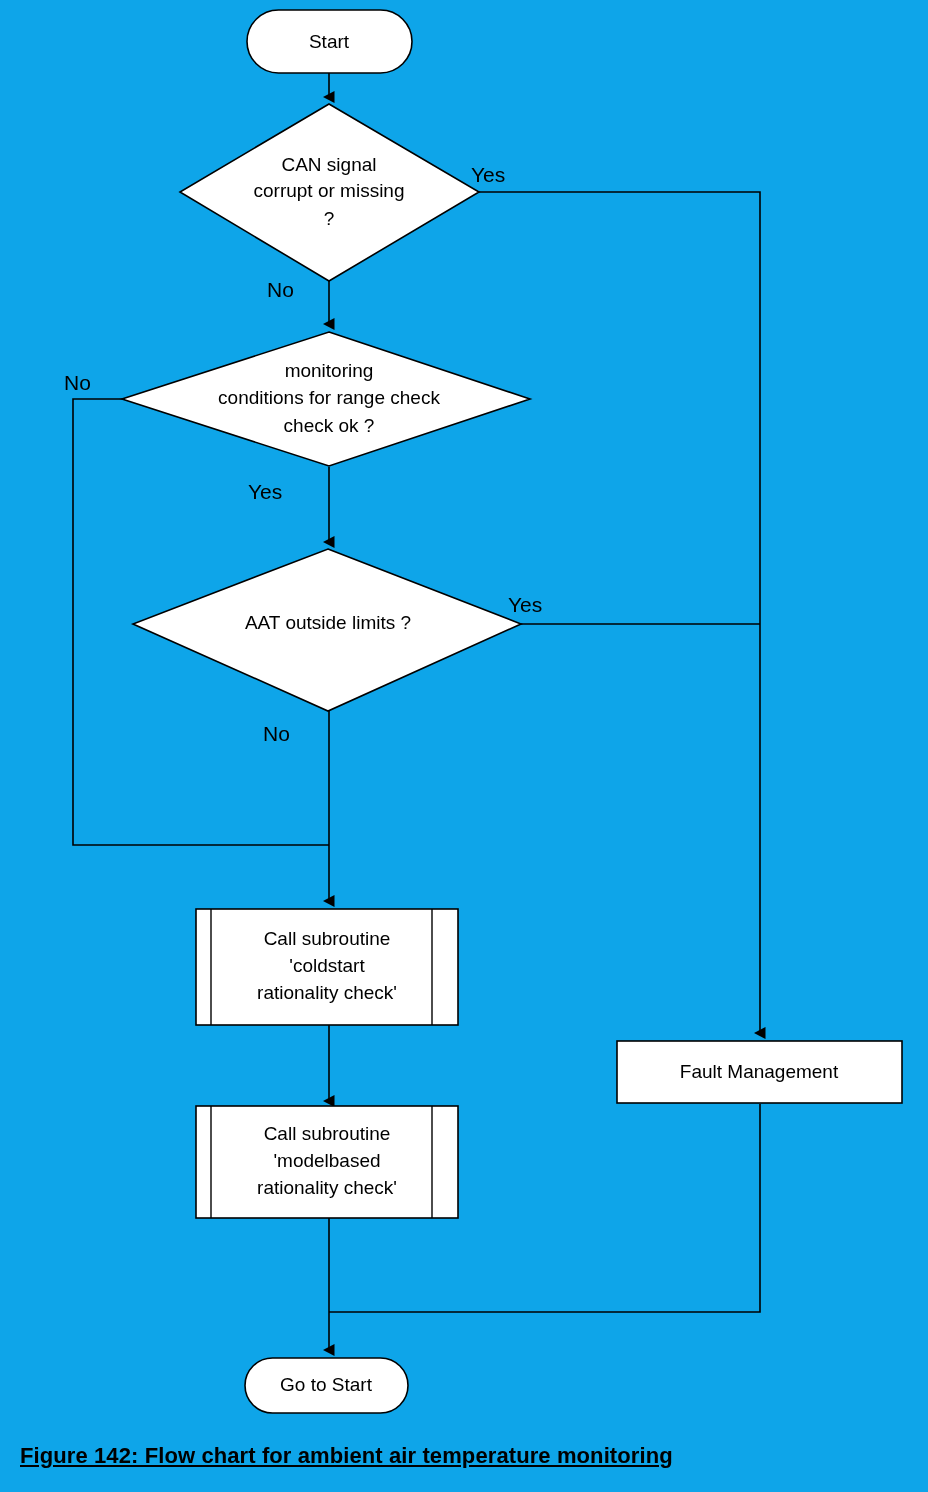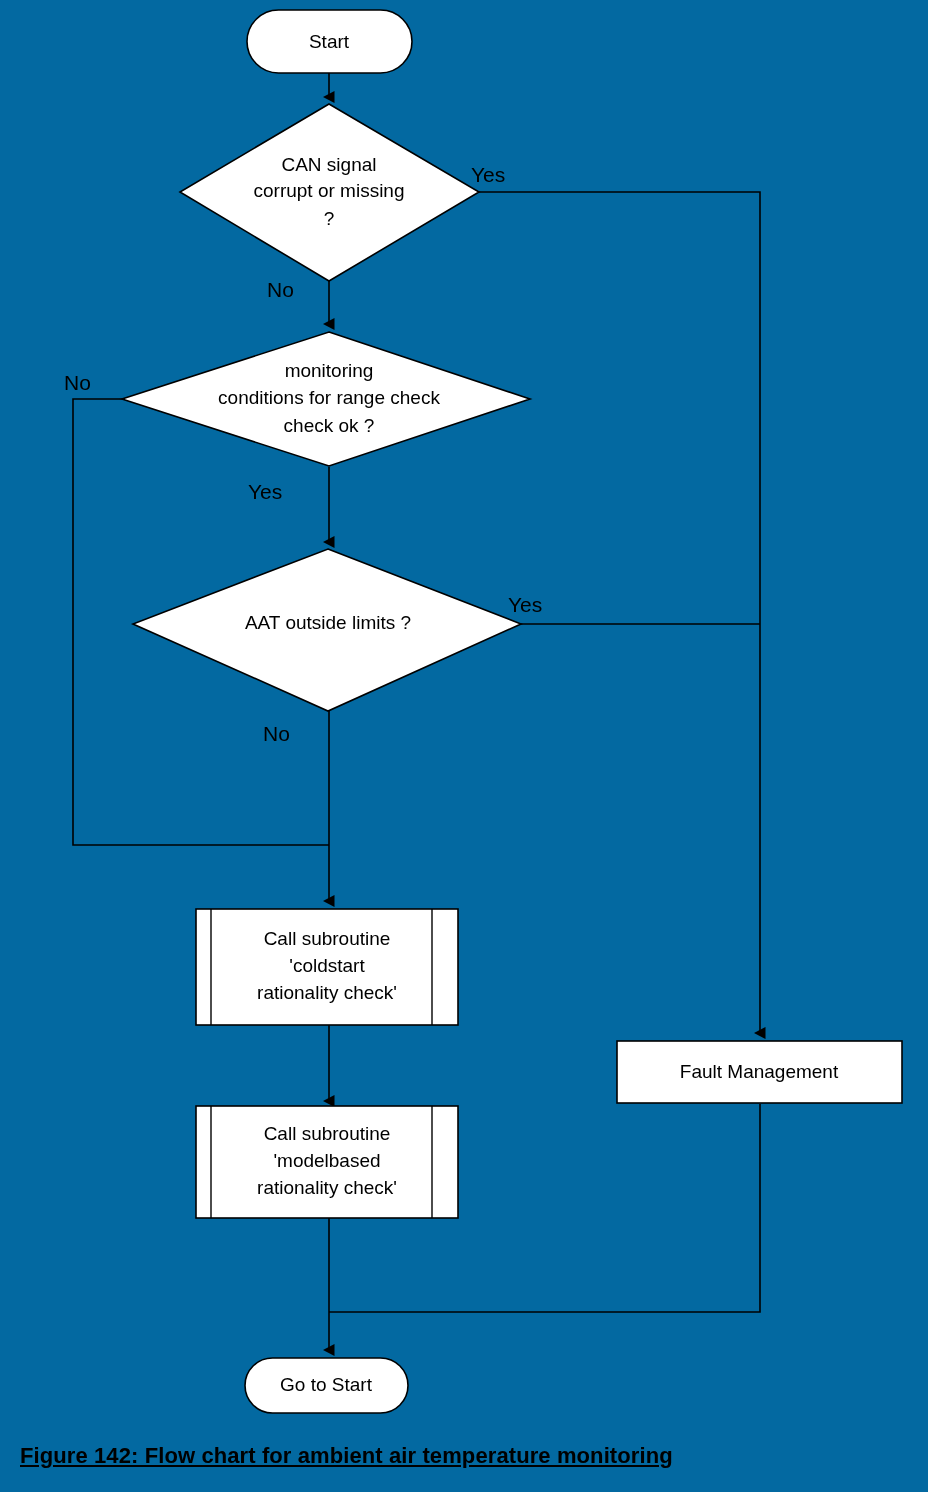--- a/index.html
+++ b/index.html
@@ -9,21 +9,21 @@
     background: #ffffff;
   }
   body {
     font-family: "Liberation Sans", sans-serif;
     color: #000000;
   }
   #page {
     position: relative;
     width: 928px;
     height: 1492px;
-    background: #0369a1;
+    background: #0ea5e9;
     overflow: hidden;
   }
   #flow-svg {
     position: absolute;
     left: 0;
     top: 0;
     width: 928px;
     height: 1492px;
   }
   .node-text {

